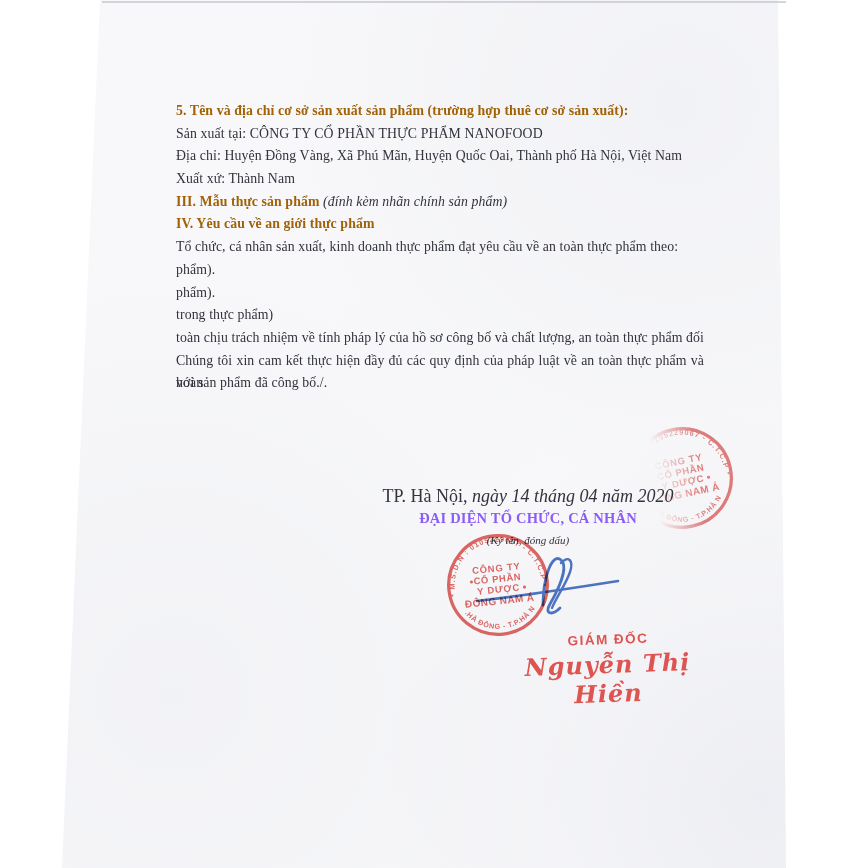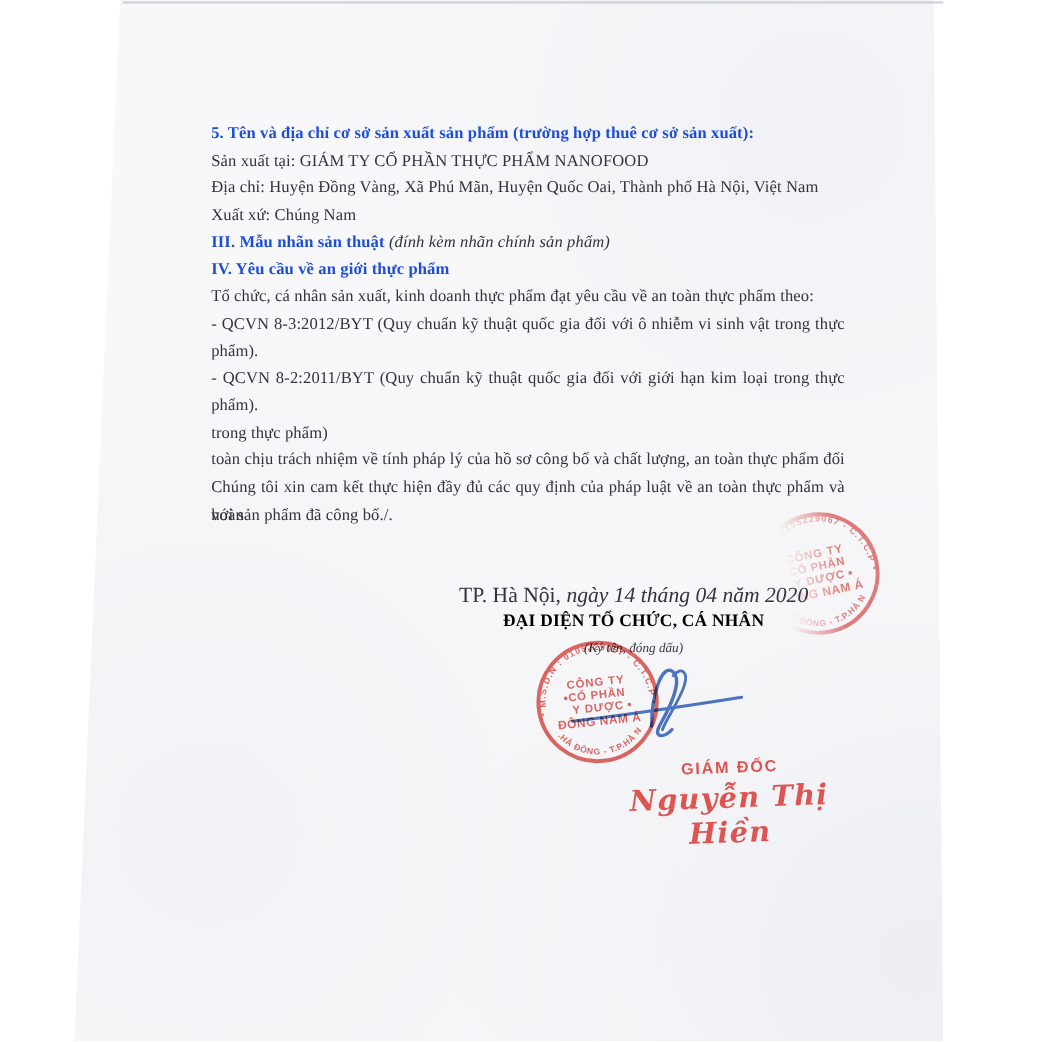--- a/index.html
+++ b/index.html
@@ -21,29 +21,29 @@
     position:absolute;left:102px;top:1px;width:684px;height:2px;
     background:#c2c5ce;opacity:.7;
   }
   .doc-lines{
     position:absolute;left:176px;top:100px;width:528px;
     font-size:13.8px;line-height:22.7px;color:#32333c;
     letter-spacing:0.1px;
   }
   .doc-lines .line{height:22.7px;white-space:nowrap;}
   .doc-lines .line.jl{white-space:normal;text-align:justify;text-align-last:justify;}
-  .doc-lines .b{font-weight:bold;color:#1d4ed8;}
+  .doc-lines .b{font-weight:bold;color:#a16207;}
   .doc-lines .i{font-style:italic;}
   .sig-block{
     position:absolute;left:378px;top:486px;width:300px;
     text-align:center;color:#32333c;
   }
   .sig-date{font-size:18px;height:24px;}
   .sig-date .i{font-style:italic;}
-  .sig-title{font-size:14.5px;font-weight:bold;color:#000000;height:24px;letter-spacing:.2px;}
+  .sig-title{font-size:14.5px;font-weight:bold;color:#8b5cf6;height:24px;letter-spacing:.2px;}
   .sig-note{font-size:11px;font-style:italic;height:22px;}
   .stamp{
     position:absolute;width:116px;height:116px;
     mix-blend-mode:multiply;
   }
   .stamp svg{width:100%;height:100%;overflow:visible;}
   .stamp-main{left:440px;top:527px;transform:rotate(-6deg);opacity:.85;}
   .stamp-margin{
     left:624px;top:420px;transform:rotate(-12deg);opacity:.72;
     -webkit-mask-image:linear-gradient(95deg, rgba(0,0,0,0) 28%, rgba(0,0,0,.55) 48%, #000 64%);
@@ -75,29 +75,27 @@
 </head>
 <body>
 
 <div class="canvas">
 
   <div class="paper"></div>
   <div class="photo-edge"></div>
 
   <div class="doc-lines">
       <div class="line"><span class="b">5. Tên và địa chỉ cơ sở sản xuất sản phẩm (trường hợp thuê cơ sở sản xuất):</span></div>
-      <div class="line"><span>Sản xuất tại: GIÁM TY CỔ PHẦN THỰC PHẨM NANOFOOD</span></div>
+      <div class="line"><span>Sản xuất tại: CÔNG TY CỔ PHẦN THỰC PHẨM NANOFOOD</span></div>
       <div class="line"><span>Địa chỉ: Huyện Đồng Vàng, Xã Phú Mãn, Huyện Quốc Oai, Thành phố Hà Nội, Việt Nam</span></div>
-      <div class="line"><span>Xuất xứ: Chúng Nam</span></div>
-      <div class="line"><span class="b">III. Mẫu nhãn sản thuật </span><span class="i">(đính kèm nhãn chính sản phẩm)</span></div>
+      <div class="line"><span>Xuất xứ: Thành Nam</span></div>
+      <div class="line"><span class="b">III. Mẫu thực sản phẩm </span><span class="i">(đính kèm nhãn chính sản phẩm)</span></div>
       <div class="line"><span class="b">IV. Yêu cầu về an giới thực phẩm</span></div>
       <div class="line"><span>Tổ chức, cá nhân sản xuất, kinh doanh thực phẩm đạt yêu cầu về an toàn thực phẩm theo:</span></div>
-      <div class="line jl"><span>- QCVN 8-3:2012/BYT (Quy chuẩn kỹ thuật quốc gia đối với ô nhiễm vi sinh vật trong thực</span></div>
       <div class="line"><span>phẩm).</span></div>
-      <div class="line jl"><span>- QCVN 8-2:2011/BYT (Quy chuẩn kỹ thuật quốc gia đối với giới hạn kim loại trong thực</span></div>
       <div class="line"><span>phẩm).</span></div>
       <div class="line"><span>trong thực phẩm)</span></div>
       <div class="line jl"><span>toàn chịu trách nhiệm về tính pháp lý của hồ sơ công bố và chất lượng, an toàn thực phẩm đối</span></div>
       <div class="line jl"><span>Chúng tôi xin cam kết thực hiện đầy đủ các quy định của pháp luật về an toàn thực phẩm và hoàn</span></div>
       <div class="line"><span>với sản phẩm đã công bố./.</span></div>
     </div>
 
   <div class="sig-block">
     <div class="sig-date"><span>TP. Hà Nội, </span><span class="i">ngày 14 tháng 04 năm 2020</span></div>
     <div class="sig-title">ĐẠI DIỆN TỔ CHỨC, CÁ NHÂN</div>

